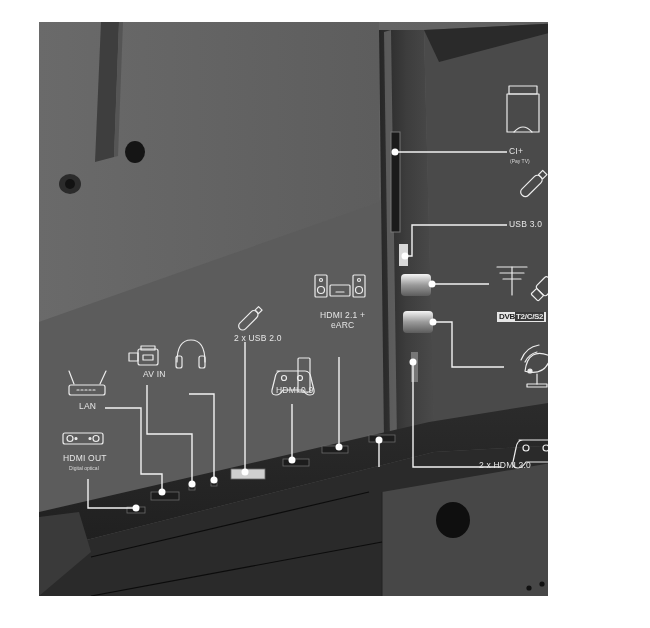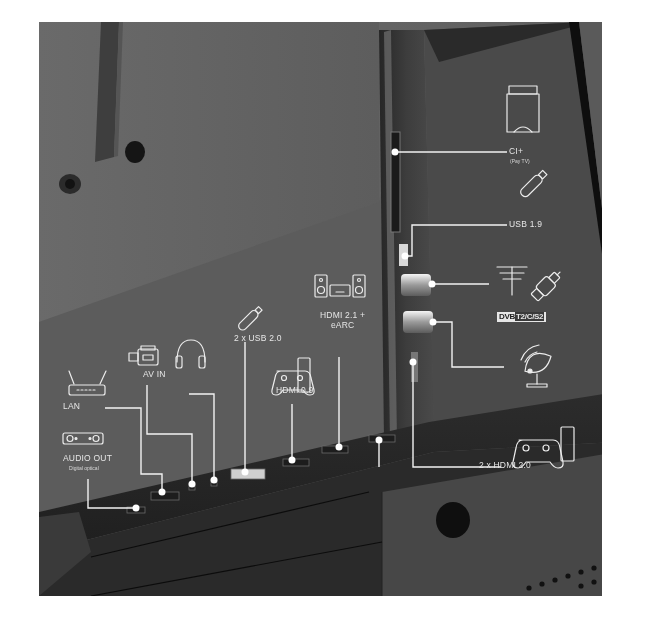--- a/index.html
+++ b/index.html
@@ -1,18 +1,18 @@
 <!DOCTYPE html>
 <html><head>
 <meta charset="utf-8">
 <style>
   html, body { margin: 0; padding: 0; background: #ffffff; }
   body { width: 650px; height: 628px; position: relative; overflow: hidden;
          font-family: "Liberation Sans", "DejaVu Sans", sans-serif; }
-  .frame { position: absolute; left: 39px; top: 22px; width: 563px; height: 574px; overflow: hidden; background: #5a5a5a; }
+  .frame { position: absolute; left: 39px; top: 22px; width: 509px; height: 574px; overflow: hidden; background: #5a5a5a; }
   svg.scene { position: absolute; left: 0; top: 0; }
   .lbl { position: absolute; color: #e6e6e6; font-size: 8.5px; letter-spacing: 0.2px; white-space: nowrap; text-align: center; line-height: 1.15; }
   .sub { position: absolute; color: #d8d8d8; font-size: 5px; white-space: nowrap; text-align: center; }
   .dvb { position: absolute; font-size: 8px; font-weight: bold; color: #1e1e1e; background: #e6e6e6; padding: 0 2px; letter-spacing: -0.3px; line-height: 10px; }
   .dvb span.l { color: #e6e6e6; background: #3a3a3a; padding: 0 1px; }
 </style>
 </head>
 <body>
 
 <div class="frame">
@@ -245,31 +245,31 @@
           <circle cx="320" cy="258" r="1.5"></circle>
         <rect x="291" y="263" width="20" height="11" rx="1"></rect>
         <line x1="297" y1="270" x2="305" y2="270"></line>
       </g>
     </g>
   </svg>
 
   <div class="lbl" style="left:470px; top:125px;">CI+</div>
   <div class="sub" style="left:471px; top:136px;">(Pay TV)</div>
 
-  <div class="lbl" style="left:470px; top:198px;">USB 1.9</div>
+  <div class="lbl" style="left:470px; top:198px;">USB 3.0</div>
 
   <div class="dvb" style="left:458px; top:290px;">
     <span>DVB</span><span class="l">T2/C/S2</span>
   </div>
 
   <div class="lbl" style="left:440px; top:439px;">2 x HDMI 2.0</div>
 
-  <div class="lbl" style="left:24px; top:380px;">LAN</div>
-
-  <div class="lbl" style="left:24px; top:432px;">AUDIO OUT</div>
+  <div class="lbl" style="left:40px; top:380px;">LAN</div>
+
+  <div class="lbl" style="left:24px; top:432px;">HDMI OUT</div>
   <div class="sub" style="left:30px; top:443px;">Digital optical</div>
 
   <div class="lbl" style="left:104px; top:348px;">AV IN</div>
 
   <div class="lbl" style="left:195px; top:312px;">2 x USB 2.0</div>
 
   <div class="lbl" style="left:237px; top:364px;">HDMI 0.9</div>
 
   <div class="lbl" style="left:281px; top:289px;text-align:center;">
     <div>HDMI 2.1 +</div>

